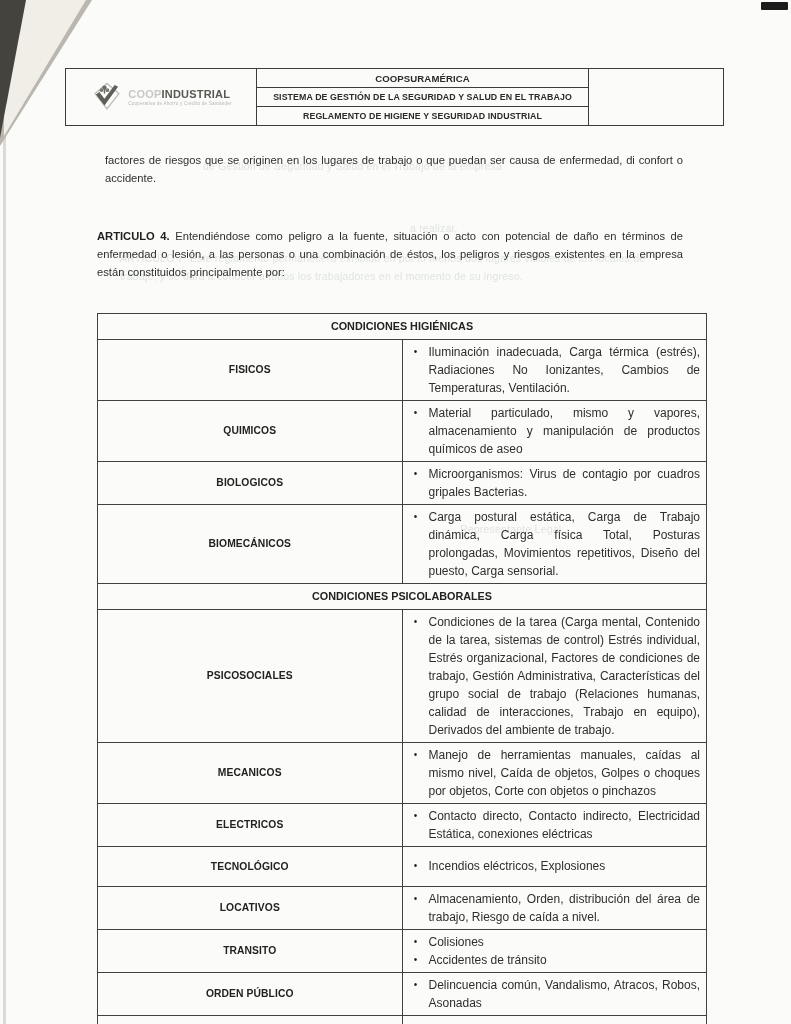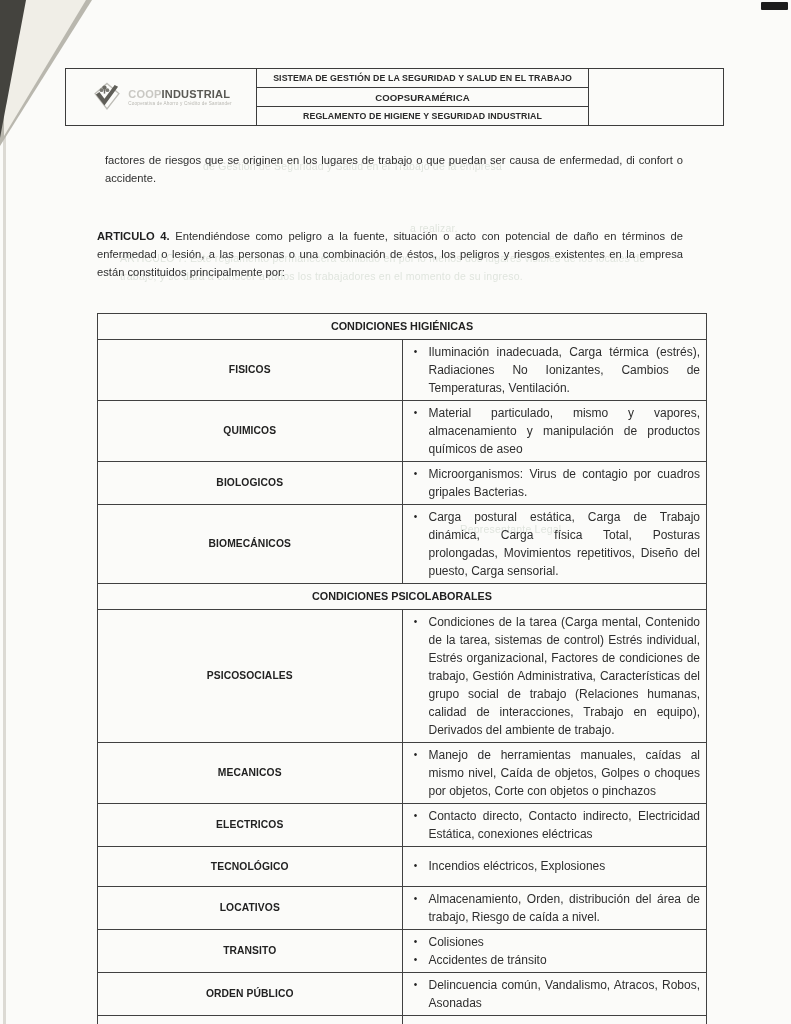--- a/index.html
+++ b/index.html
@@ -87,22 +87,22 @@
         <circle cx="13.5" cy="12" r="2.2" fill="#7b7a74"></circle>
         <circle cx="20.5" cy="12" r="2.2" fill="#7b7a74"></circle>
         <rect x="16.2" y="11" width="1.7" height="5" fill="#6a6963"></rect>
       </svg>
       <div class="logo-txt">
         <div class="logo-brand"><span class="coop">COOP</span><span class="sur">INDUSTRIAL</span></div>
         <div class="logo-tagline">Cooperativa de Ahorro y Crédito de Santander</div>
       </div>
     </div>
     <div class="hcol hcol-mid">
+      <div class="hrow hrow-title">COOPSURAMÉRICA</div>
       <div class="hrow">SISTEMA DE GESTIÓN DE LA SEGURIDAD Y SALUD EN EL TRABAJO</div>
-      <div class="hrow hrow-title">COOPSURAMÉRICA</div>
       <div class="hrow">REGLAMENTO DE HIGIENE Y SEGURIDAD INDUSTRIAL</div>
     </div>
   </div>
 
   <div class="content">
 
     <p class="para para-indent">factores de riesgos que se originen en los lugares de trabajo o que puedan ser causa de enfermedad, di confort o accidente.</p>
 
     <div class="gap-s"></div>
 

